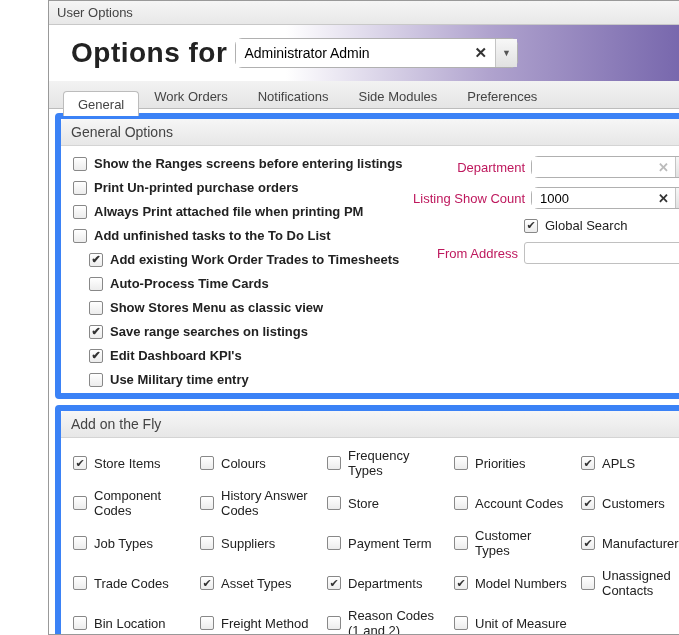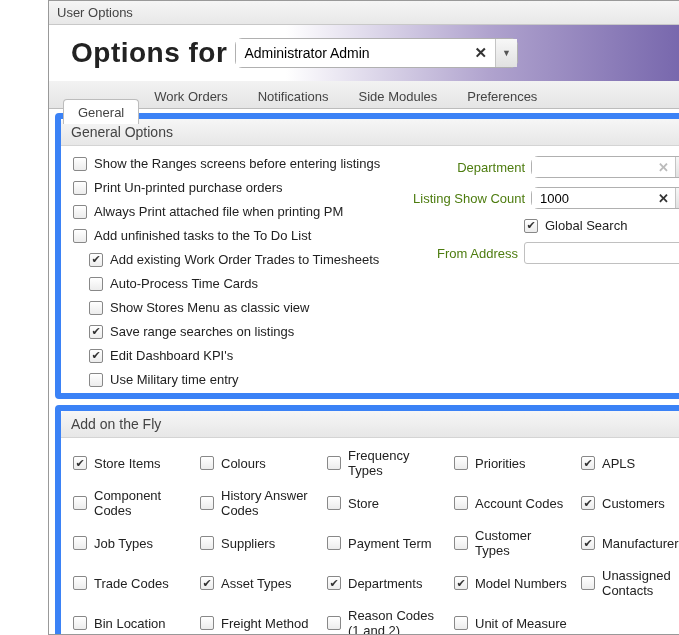--- a/index.html
+++ b/index.html
@@ -11,39 +11,39 @@
   .header { height:56px; display:flex; align-items:center; padding:0 22px;
             background:linear-gradient(to right, #ffffff 0%, #ffffff 35%, #b0a3ce 65%, #6a59a5 100%); }
   .header-title { font-size:28px; font-weight:600; margin-right:8px; letter-spacing:.5px;text-align:right; }
   .combo { display:flex; align-items:center; background:#fff; border:1px solid #b0b0b0; border-radius:7px; height:30px; }
   .combo input { border:none; outline:none; padding:0 8px; height:100%; font-size:14px; width:230px; }
   .combo .clear-x { padding:0 8px; font-weight:bold; font-size:15px; cursor:pointer; color:#333; display:flex; align-items:center;}
   .combo .dd { height:100%; width:22px; display:flex; align-items:center; justify-content:center;
                background:linear-gradient(to bottom,#f7f7f7,#e1e1e1); border-left:1px solid #c4c4c4; cursor:pointer; font-size:9px; color:#555; }
   .tabs { display:flex; align-items:flex-end; background:linear-gradient(to bottom,#f2f2f2,#e5e5e5); border-bottom:1px solid #bcbcbc; padding:0 14px; height:28px; gap:0; }
   .tab { padding:5px 14px 4px; color:#444; cursor:pointer; border:1px solid transparent; border-bottom:none; border-radius:4px 4px 0 0; }
-  .tab.active { background:#fff; border-color:#bcbcbc; position:relative; top:16px; font-weight:500;}
+  .tab.active { background:#fff; border-color:#bcbcbc; position:relative; top:8px; font-weight:500;}
   .scrollwrap { display:flex; height:calc(100% - 24px - 56px - 28px); }
   .content { flex:1; overflow:hidden; padding:4px 4px 4px 6px; }
   .scrollbar { width:12px; background:#f4f4f4; border-left:1px solid #ddd; display:flex; flex-direction:column; align-items:center; }
   .scrollbar .arrow { width:100%; height:14px; display:flex; align-items:center; justify-content:center; font-size:8px; color:#777; cursor:pointer; background:linear-gradient(to bottom,#f8f8f8,#e5e5e5); }
   .scrollbar .track { flex:1; width:100%; position:relative; }
   .scrollbar .thumb { position:absolute; top:0; left:1px; right:1px; height:45%; background:linear-gradient(to bottom,#ddd,#c6c6c6); border:1px solid #b4b4b4; border-radius:2px; cursor:pointer;}
   .groupbox { border:6px solid #3b82f6; border-radius:4px; margin-bottom:6px; }
   .groupbox-title { background:linear-gradient(to bottom,#f6f6f6,#e7e7e7); border-bottom:1px solid #d4d4d4; padding:5px 10px; color:#444; border-radius:4px 4px 0 0; font-size:14px; }
   .groupbox-body { padding:10px 10px 6px 12px; }
   .two-col { display:flex; }
-  .col-left { flex:1; display:flex; flex-direction:column; gap:9px; }
+  .col-left { flex:1; display:flex; flex-direction:column; gap:9px;font-weight:bold; }
   .col-right { width:290px; display:flex; flex-direction:column; gap:9px; }
   .check { display:flex; align-items:center; gap:7px; cursor:pointer; }
   .check-indent { margin-left:16px; }
   .check-box { width:14px; height:14px; border:1px solid #888; border-radius:2px; background:linear-gradient(to bottom,#fff,#ececec); display:flex; align-items:center; justify-content:center; font-size:11px; color:#333; flex:0 0 auto;}
   .check.checked .check-box::before { content:"✔"; font-size:11px; line-height:1; }
   .right-row { display:flex; align-items:center; gap:6px; }
-  .right-label { width:124px; text-align:right; color:#4d7c0f; }
+  .right-label { width:124px; text-align:right; color:#be185d; }
   .combo.sm input { width:120px; font-size:13px; }
   .combo.sm { height:22px; }
   .combo.sm .clear-x{font-size:13px;padding:0 6px;}
   .combo.sm .dd{width:18px; font-size:8px;}
   .text-input { border:1px solid #c0c0c0; border-radius:3px; height:22px; width:170px; padding:0 6px; font-size:13px; outline:none; }
   .grid4 { display:grid; grid-template-columns:repeat(5, 1fr); gap:10px 14px; }
 </style>
 </head>
 <body>
 

